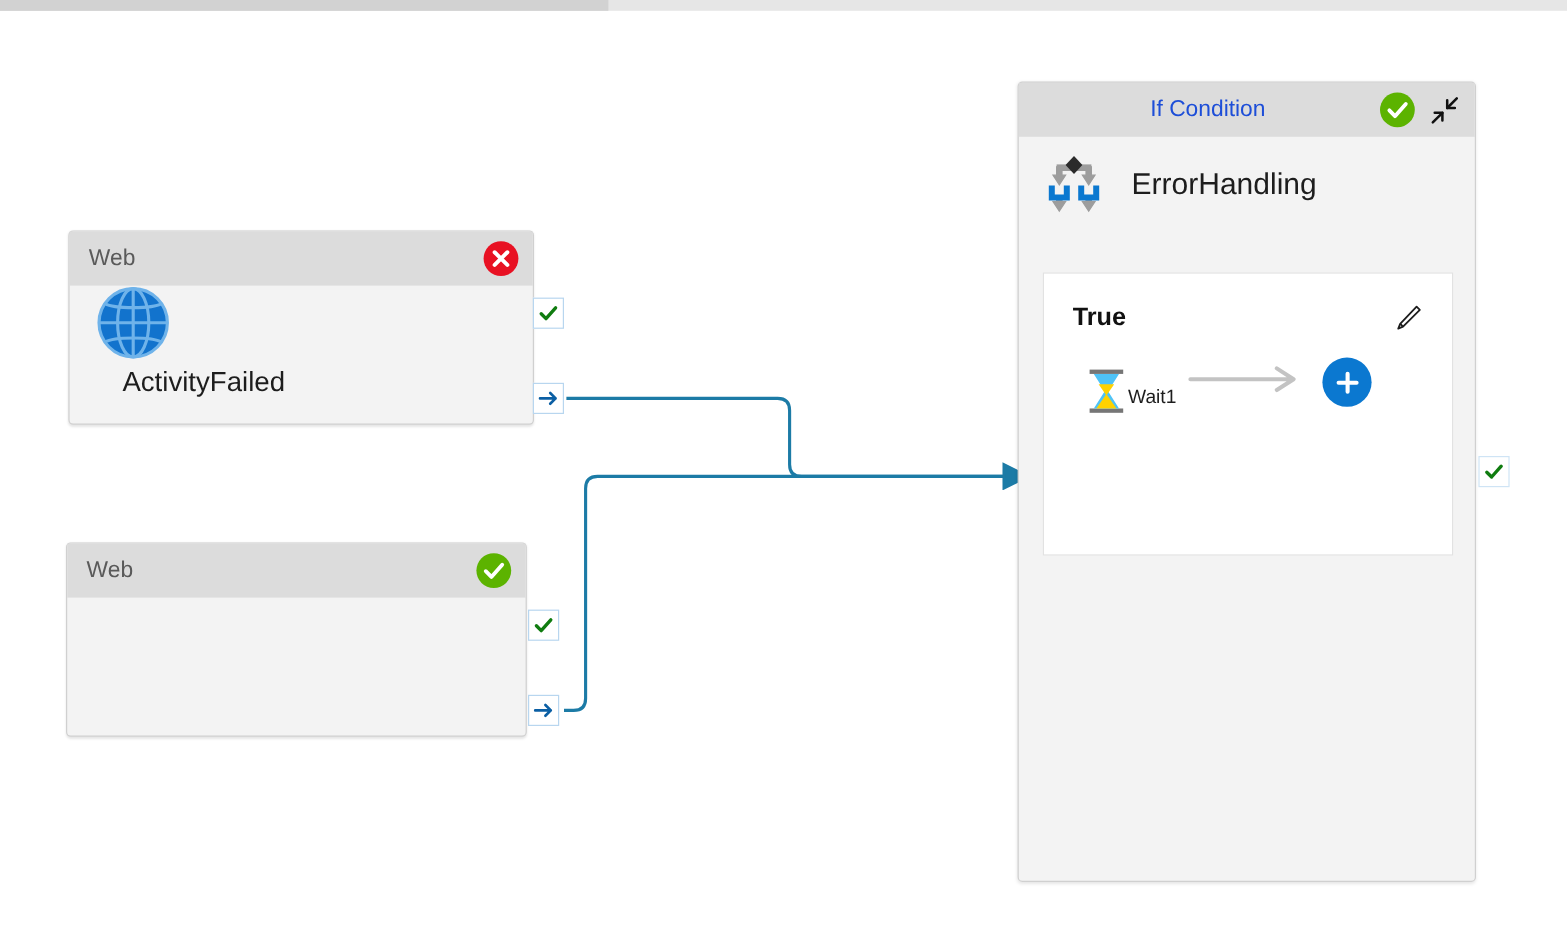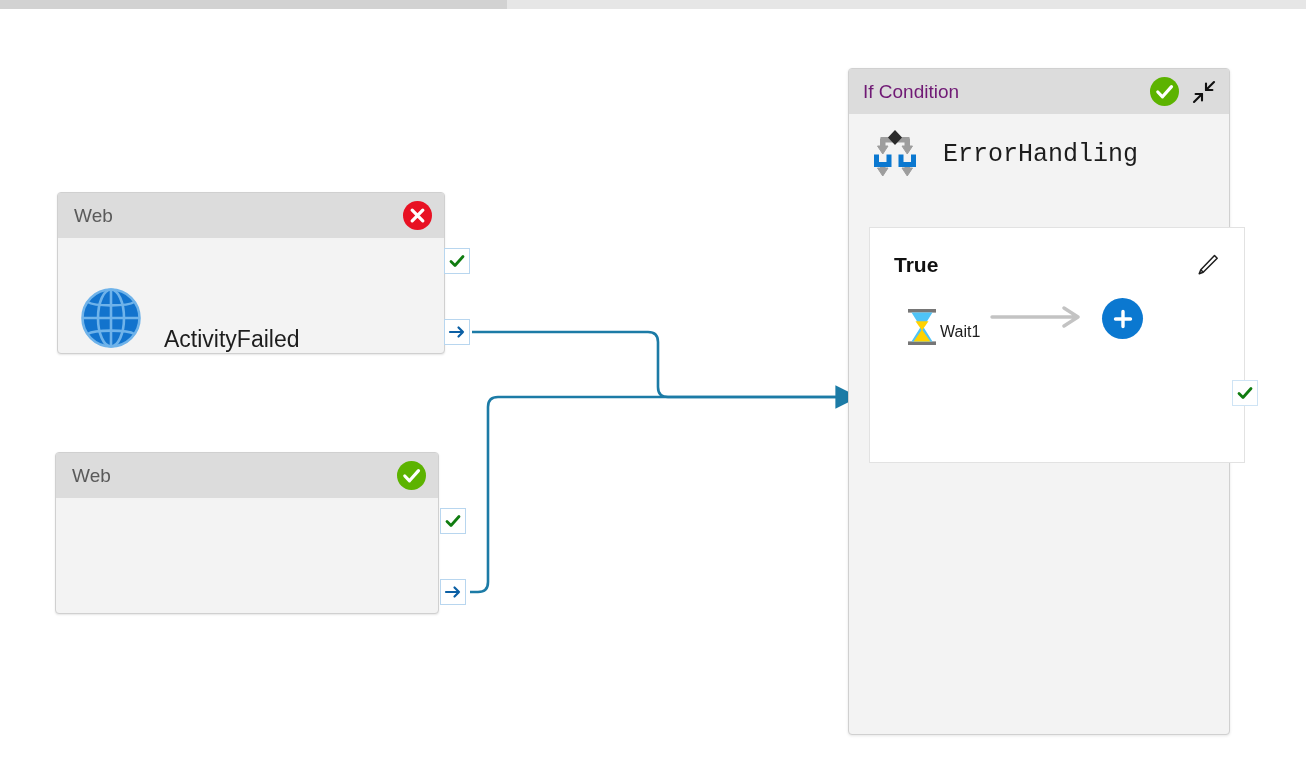--- a/index.html
+++ b/index.html
@@ -51,24 +51,25 @@
     box-sizing: border-box;
   }
   .card-title {
     font-size: 19px;
     color: #5a5a5a;
     flex: 1;
     letter-spacing: .1px;
   }
   .card-body {
     display: flex;
-    align-items: flex-end;
+    align-items: flex-start;
     padding-left: 22px;
     height: calc(100% - 45px);
     box-sizing: border-box;
+    flex-direction: column;
   }
   .card-label {
     font-size: 23px;
     color: #1d1d1d;
     margin-left: 22px;
     white-space: nowrap;
   }
 
   
   .badge {
@@ -108,47 +109,47 @@
     height: 45px;
     background: #dcdcdc;
     display: flex;
     align-items: center;
     padding: 0 10px 0 14px;
     box-sizing: border-box;
   }
   .if-title {
     flex: 1;
     font-size: 19px;
-    color: #701a75;
+    color: #1d4ed8;
+    text-align: center;
   }
   .collapse-btn {
     width: 30px; height: 30px;
     margin-left: 10px;
     display: flex;
     align-items: center;
     justify-content: center;
   }
   .if-name-row {
     display: flex;
     align-items: center;
     height: 80px;
     padding-left: 18px;
     box-sizing: border-box;
-    font-family: Liberation Mono, monospace;
   }
   .if-name {
     font-size: 25px;
     color: #1d1d1d;
     margin-left: 20px;
   }
 
   .branch {
     position: absolute;
     left: 20px;
-    width: 376px;
+    width: 342px;
     background: #ffffff;
     border: 1px solid #e2e2e2;
     box-sizing: border-box;
   }
   .branch-true  { top: 158px; height: 236px; }
   .branch-false { top: 404px; height: 236px; }
 
   .branch-head {
     display: flex;
     align-items: center;

